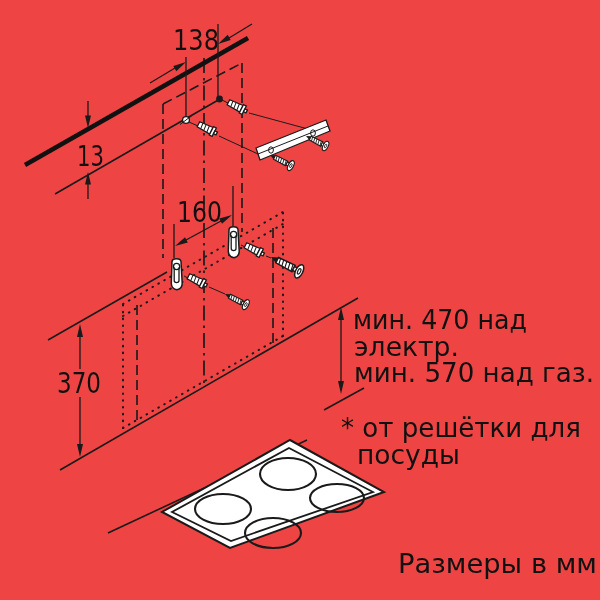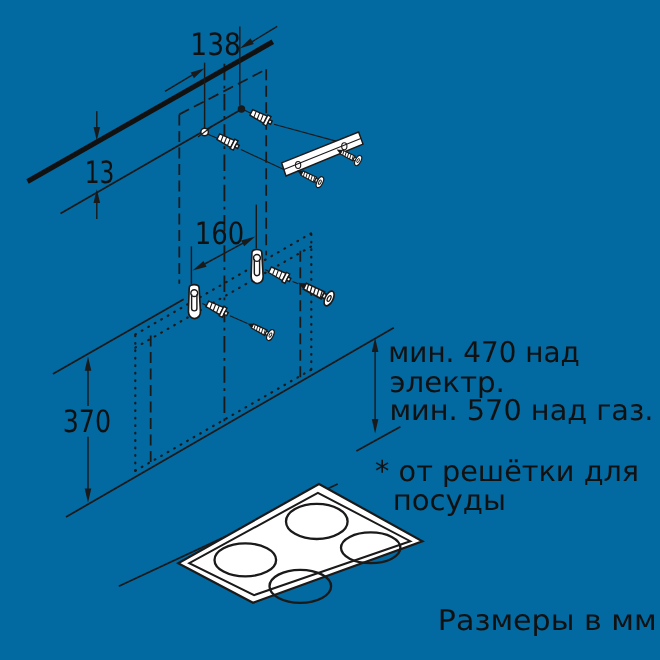--- a/index.html
+++ b/index.html
@@ -1,16 +1,16 @@
 <!DOCTYPE html>
 <html><head>
 <meta charset="utf-8">
 <style>
   html,body{margin:0;padding:0;background:#fff;}
-  #canvas{position:relative;width:600px;height:600px;background:#0369a1;overflow:hidden;
+  #canvas{position:relative;width:600px;height:600px;background:#ef4444;overflow:hidden;
           font-family:"DejaVu Sans", sans-serif;}
   svg{position:absolute;left:0;top:0;}
   .ln{stroke:#1a1a1a;fill:none;stroke-width:1.6;}
   .thin{stroke:#1a1a1a;fill:none;stroke-width:1.3;}
   .thick{stroke:#111;fill:none;stroke-width:4.6;}
   .dash{stroke:#1a1a1a;fill:none;stroke-width:1.6;stroke-dasharray:10 5;}
   .dots{stroke:#1a1a1a;fill:none;stroke-width:2;stroke-dasharray:0.6 6.2;stroke-linecap:round;}
   .cdash{stroke:#1a1a1a;fill:none;stroke-width:1.7;stroke-dasharray:15 5 2.5 5;}
   .arr{fill:#1a1a1a;stroke:none;}
   .dimtxt{font-size:28px;fill:#111;}

